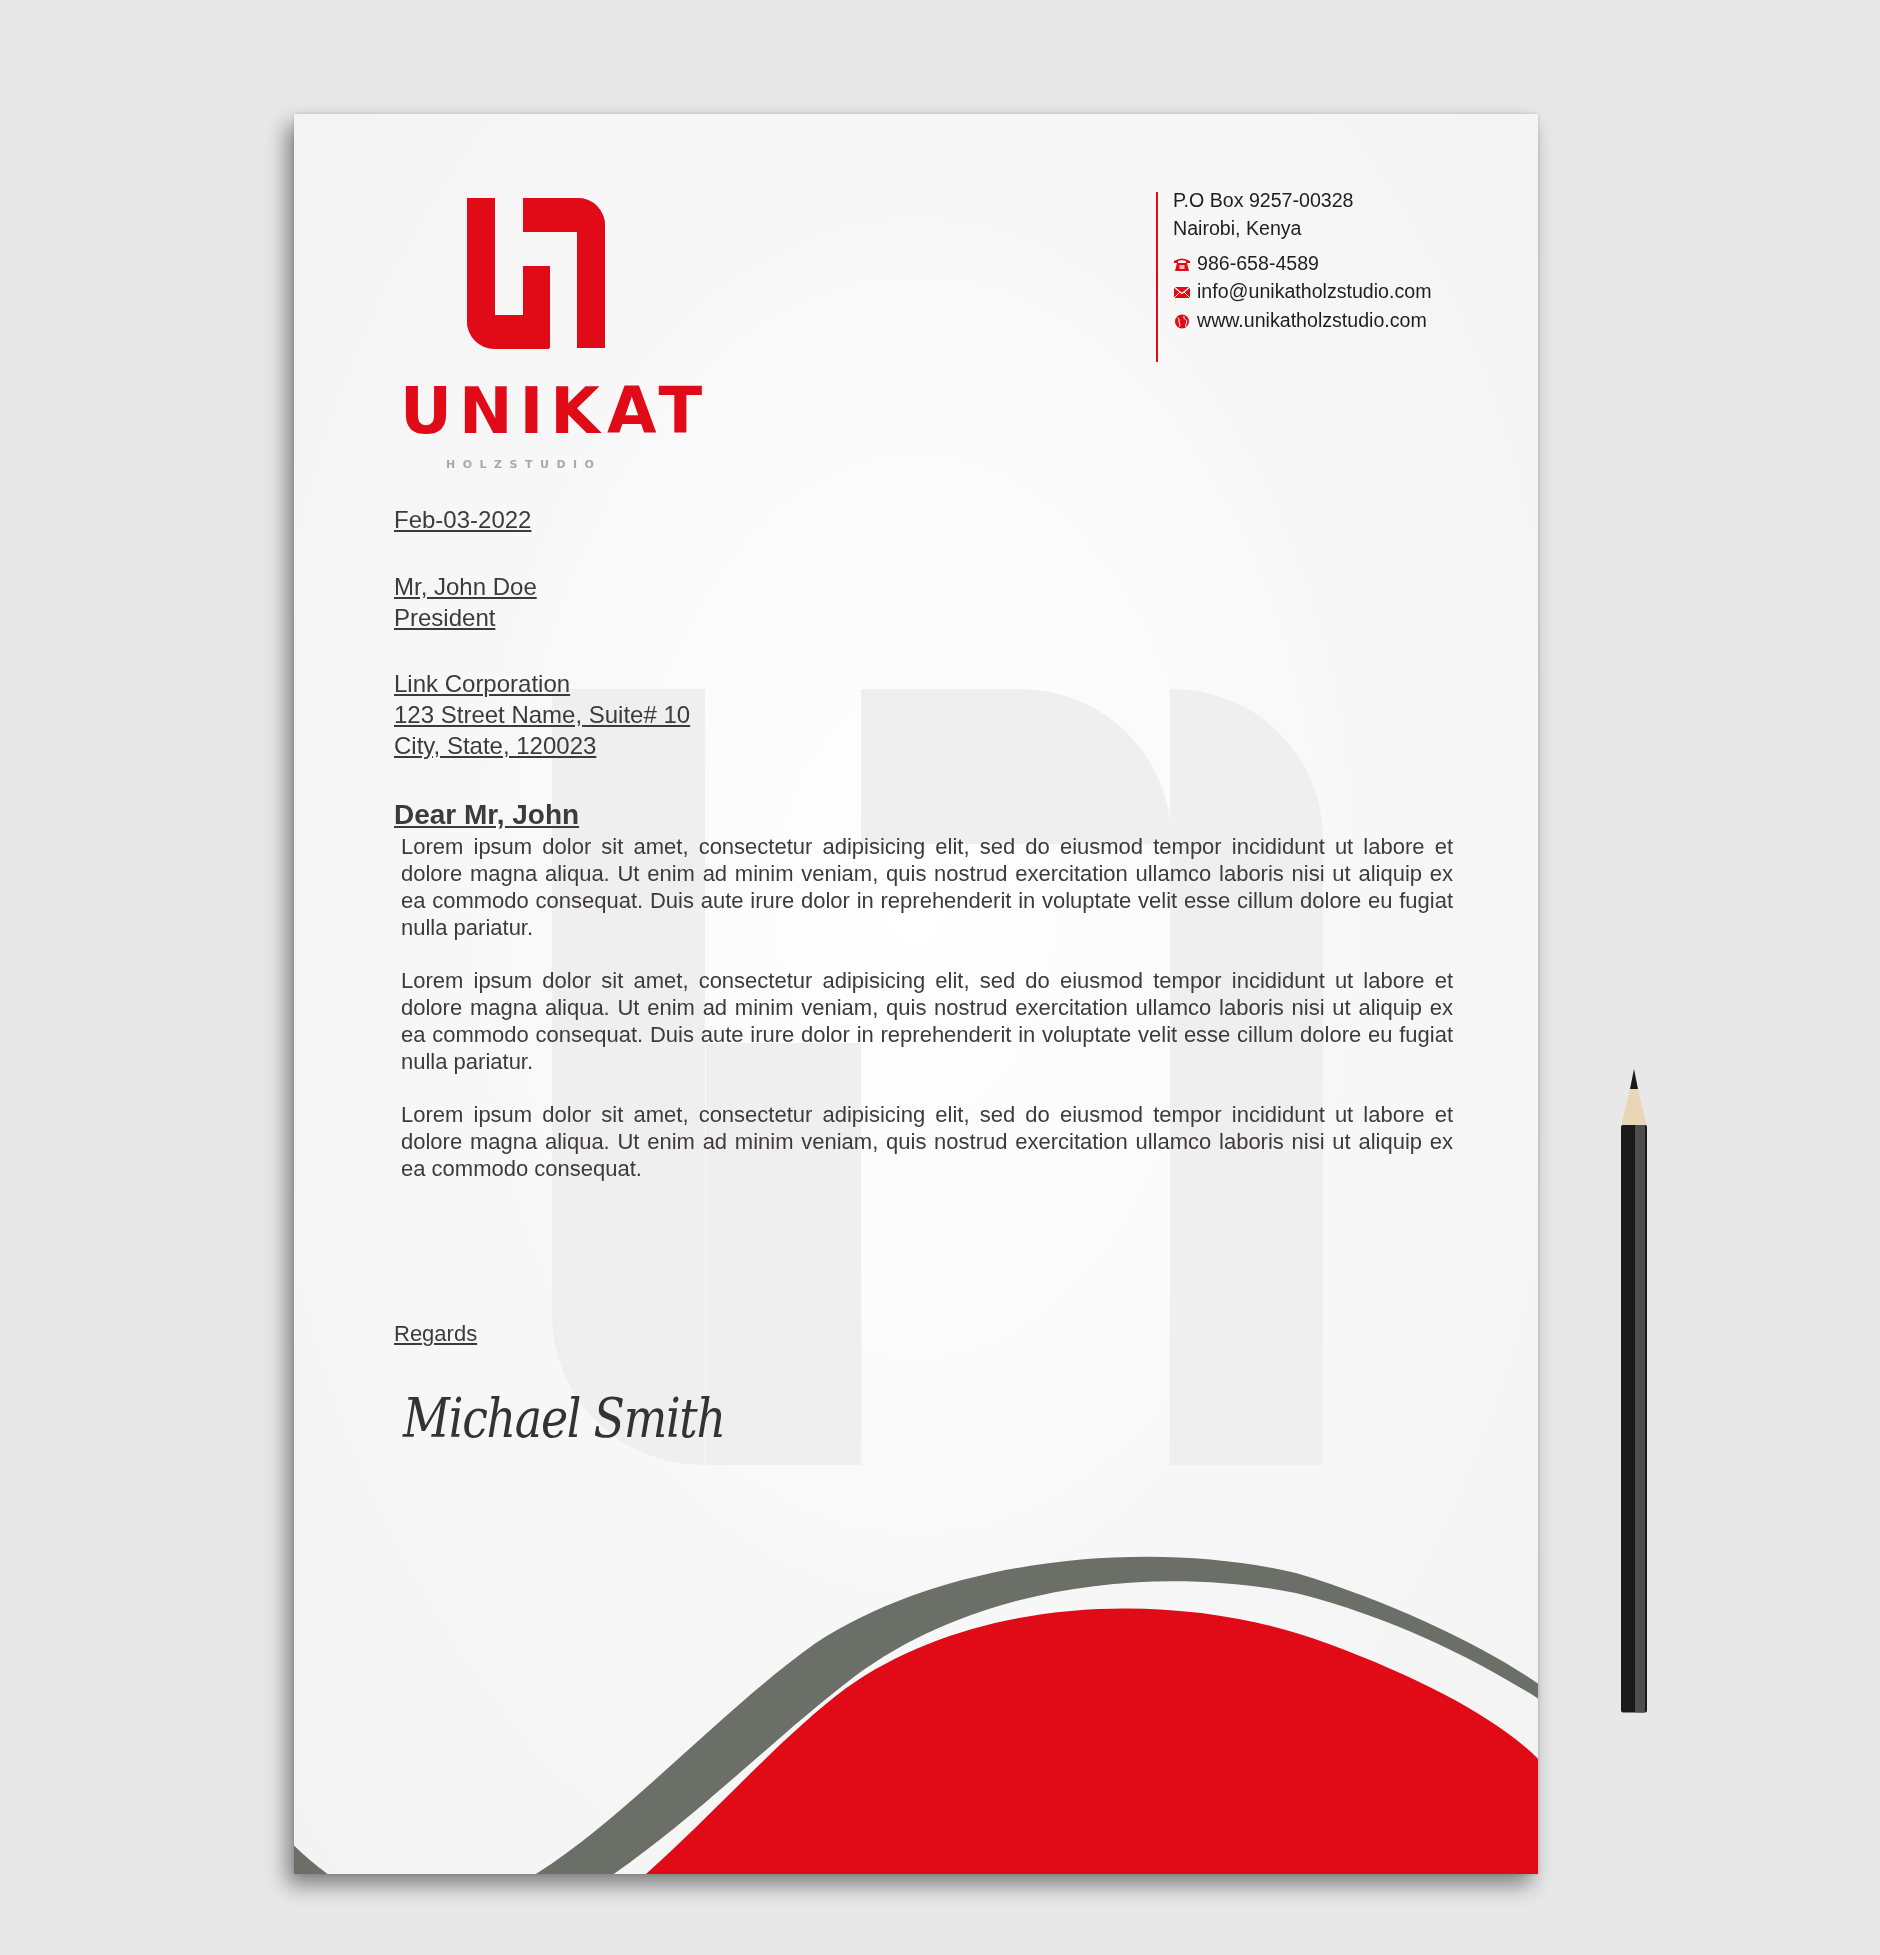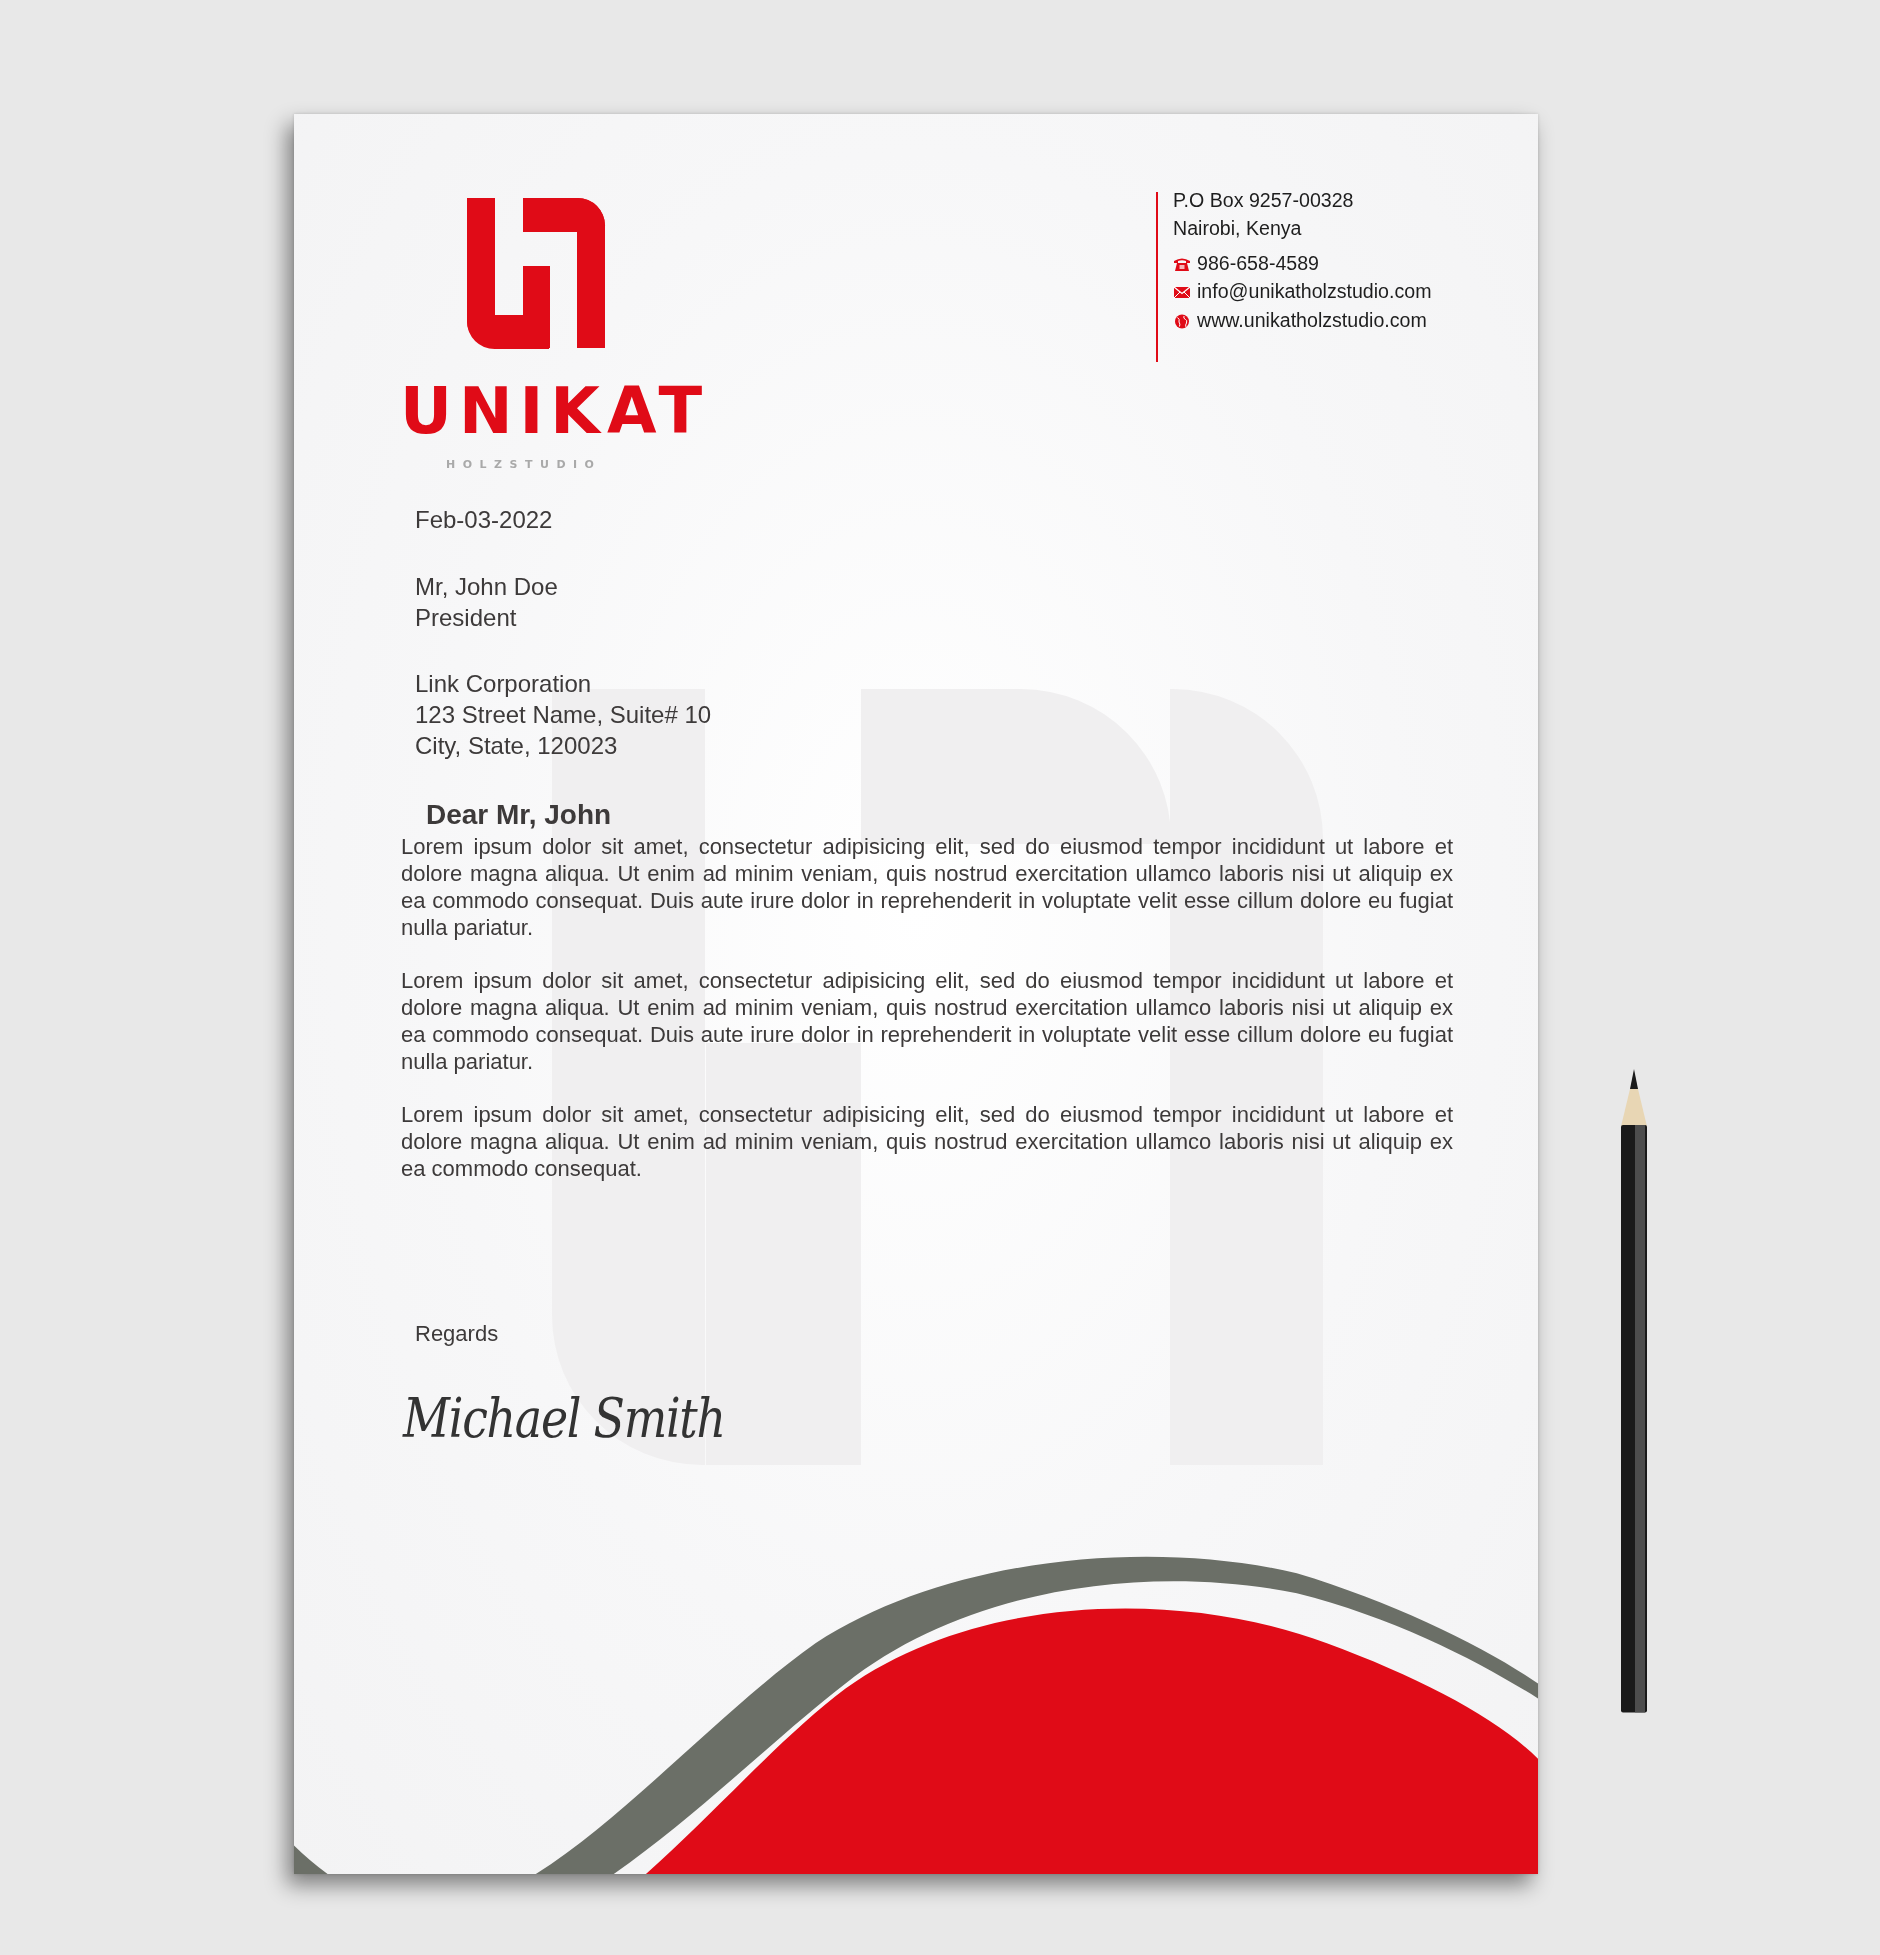--- a/index.html
+++ b/index.html
@@ -12,21 +12,21 @@
   .wm { position:absolute; background:#f0eff0; }
   .logo-part { position:absolute; background:#e00b17; }
   .logo-text { position:absolute; left:106px; top:270px; width:271px; font-family:"DejaVu Sans", sans-serif;
                font-weight:bold; color:#e00b17; font-size:64px; line-height:55px; letter-spacing:7px; white-space:nowrap;text-align:center; }
   .logo-sub { position:absolute; left:152px; top:342px; font-family:"DejaVu Sans", sans-serif; font-weight:bold;
               color:#a9a9a9; font-size:11px; letter-spacing:7.5px; line-height:17px; white-space:nowrap; }
   .contact-bar { position:absolute; left:862px; top:78px; width:2px; height:170px; background:#e00b17; }
   .contact { position:absolute; left:879px; font-family:"Liberation Sans", sans-serif; color:#1e1e1e;
              font-size:19.6px; line-height:22px; white-space:nowrap;text-align:center; }
   .contact-icon { display:inline-block; width:18px; height:16px; vertical-align:-2px; margin-right:6px; }
-  .txt { position:absolute; left:121px; color:#3d3a3a; font-family:"Liberation Sans", sans-serif; font-size:24px; line-height:29px; white-space:nowrap; }
+  .txt { position:absolute; left:100px; color:#3d3a3a; font-family:"Liberation Sans", sans-serif; font-size:24px; line-height:29px; white-space:nowrap;text-decoration:underline; }
   .dear { font-weight:bold; font-size:28px; }
   .para { position:absolute; left:107px; width:1052px; color:#3d3a3a; font-family:"Liberation Sans", sans-serif;
           font-size:22px; line-height:27px; text-align:justify; text-align-last:left; }
   .sign { position:absolute; left:109px; top:1273px; font-family:"DejaVu Serif", serif; font-style:italic;
           font-size:54px; color:#333; letter-spacing:-1.5px; white-space:nowrap; transform:scaleX(0.85); transform-origin:left; }
   .pencil { position:absolute; left:1620px; top:1068px; width:28px; height:647px; }
 </style>
 </head>
 <body>
 
@@ -77,21 +77,21 @@
       </svg><span>www.unikatholzstudio.com</span>
     </div>
   </div>
 
   <div class="txt" style="top:391px;">Feb-03-2022</div>
   <div class="txt" style="top:458px;">Mr, John Doe</div>
   <div class="txt" style="top:489px;">President</div>
   <div class="txt" style="top:555px;">Link Corporation</div>
   <div class="txt" style="top:586px;">123 Street Name, Suite# 10</div>
   <div class="txt" style="top:617px;">City, State, 120023</div>
-  <div class="txt dear" style="top:686px;margin-left:11px;">Dear Mr, John</div>
+  <div class="txt dear" style="top:686px;">Dear Mr, John</div>
 
   <div class="para" style="top:719px;">Lorem ipsum dolor sit amet, consectetur adipisicing elit, sed do eiusmod tempor incididunt ut labore et dolore magna aliqua. Ut enim ad minim veniam, quis nostrud exercitation ullamco laboris nisi ut aliquip ex ea commodo consequat. Duis aute irure dolor in reprehenderit in voluptate velit esse cillum dolore eu fugiat nulla pariatur.</div>
   <div class="para" style="top:853px;">Lorem ipsum dolor sit amet, consectetur adipisicing elit, sed do eiusmod tempor incididunt ut labore et dolore magna aliqua. Ut enim ad minim veniam, quis nostrud exercitation ullamco laboris nisi ut aliquip ex ea commodo consequat. Duis aute irure dolor in reprehenderit in voluptate velit esse cillum dolore eu fugiat nulla pariatur.</div>
   <div class="para" style="top:987px;">Lorem ipsum dolor sit amet, consectetur adipisicing elit, sed do eiusmod tempor incididunt ut labore et dolore magna aliqua. Ut enim ad minim veniam, quis nostrud exercitation ullamco laboris nisi ut aliquip ex ea commodo consequat.</div>
 
   <div class="txt" style="top:1205px;font-size:22px;">Regards</div>
   <div class="sign">Michael Smith</div>
 
   <svg class="abs" style="left:0;top:1404px;" width="1244" height="356" viewBox="0 0 2481 710">
     <path d="M0 653 C 90 740, 220 820, 330 780 C 560 720, 800 420, 1040 250 C 1300 80, 1700 40, 2000 110 C 2200 170, 2380 260, 2481 330 L2481 360 C 2370 290, 2200 200, 2000 150 C 1700 90, 1340 140, 1100 330 C 880 500, 640 770, 330 870 C 220 905, 90 840, 0 763 Z" fill="#6b6f67"></path>

